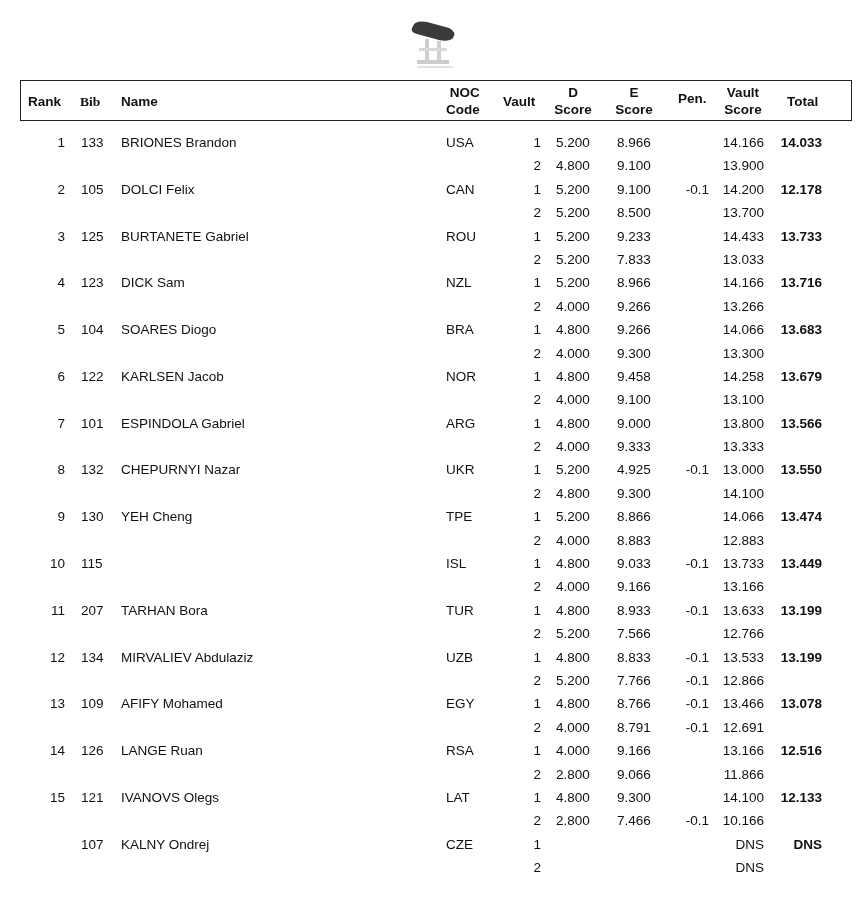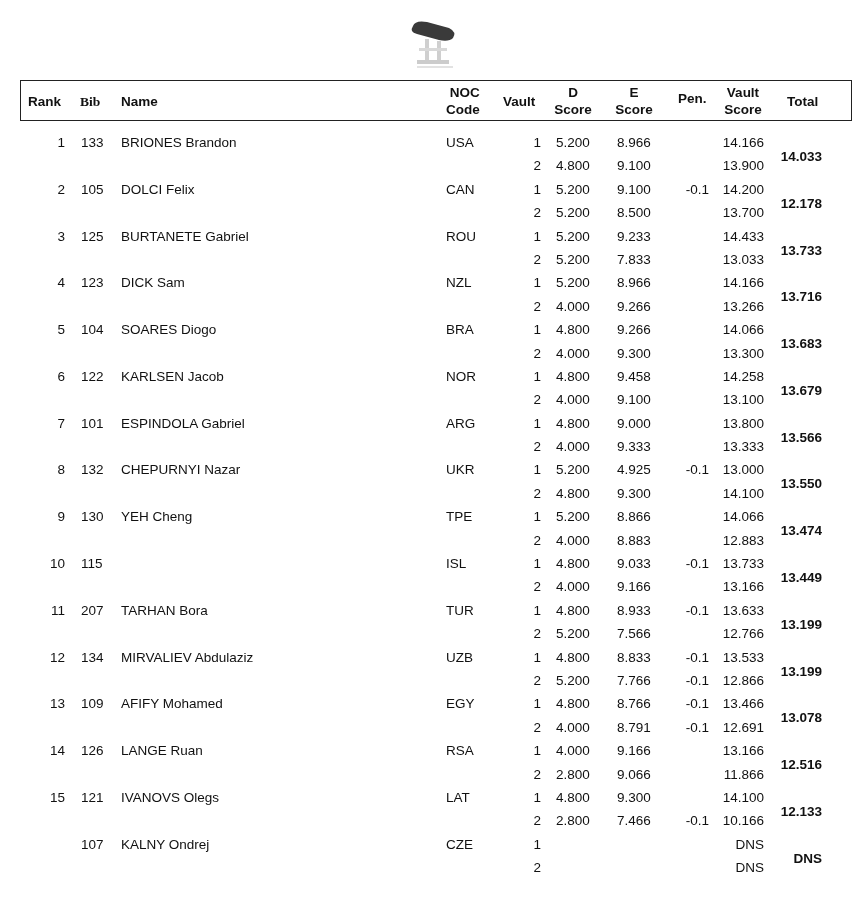--- a/index.html
+++ b/index.html
@@ -23,21 +23,21 @@
   .c { position: absolute; top: 0; white-space: nowrap; }
   .c.rank { right: 795px; text-align: right; }
   .c.bib { left: 81px; }
   .c.name { left: 121px; }
   .c.noc { left: 446px; }
   .c.vault { right: 319px; text-align: right; }
   .c.d { left: 556px; }
   .c.e { left: 617px; }
   .c.pen { right: 151px; text-align: right; }
   .c.vs { right: 96px; text-align: right; }
-  .c.total { right: 38px; text-align: right; font-weight: bold; margin-top: 14px; }
+  .c.total { right: 38px; text-align: right; font-weight: bold; }
 </style>
 </head>
 <body>
 
 <div class="logo">
   <svg width="56" height="54" viewBox="0 0 56 54">
     <path d="M8 8 Q10 2 22 4 L44 10 Q52 14 48 20 Q44 24 34 22 L12 16 Q4 14 8 8 Z" fill="#3a3a3a"></path>
     <rect x="20" y="21" width="4" height="22" fill="#cfcfcf"></rect>
     <rect x="32" y="23" width="4" height="20" fill="#cfcfcf"></rect>
     <rect x="14" y="30" width="28" height="3" fill="#d8d8d8"></rect>

